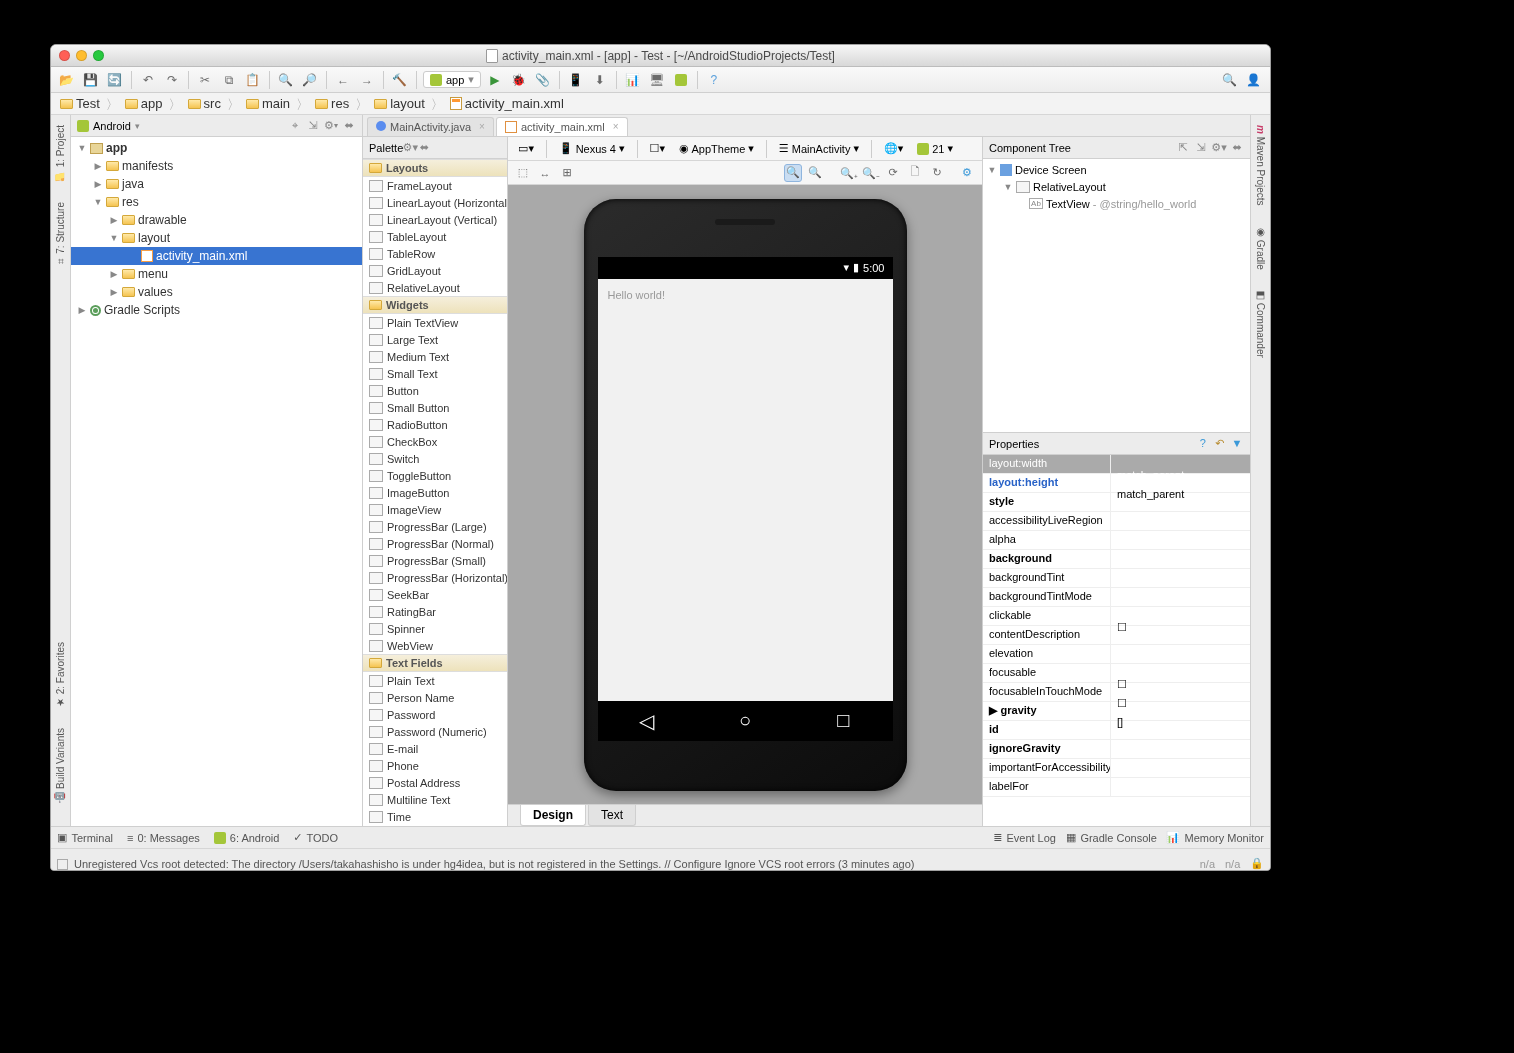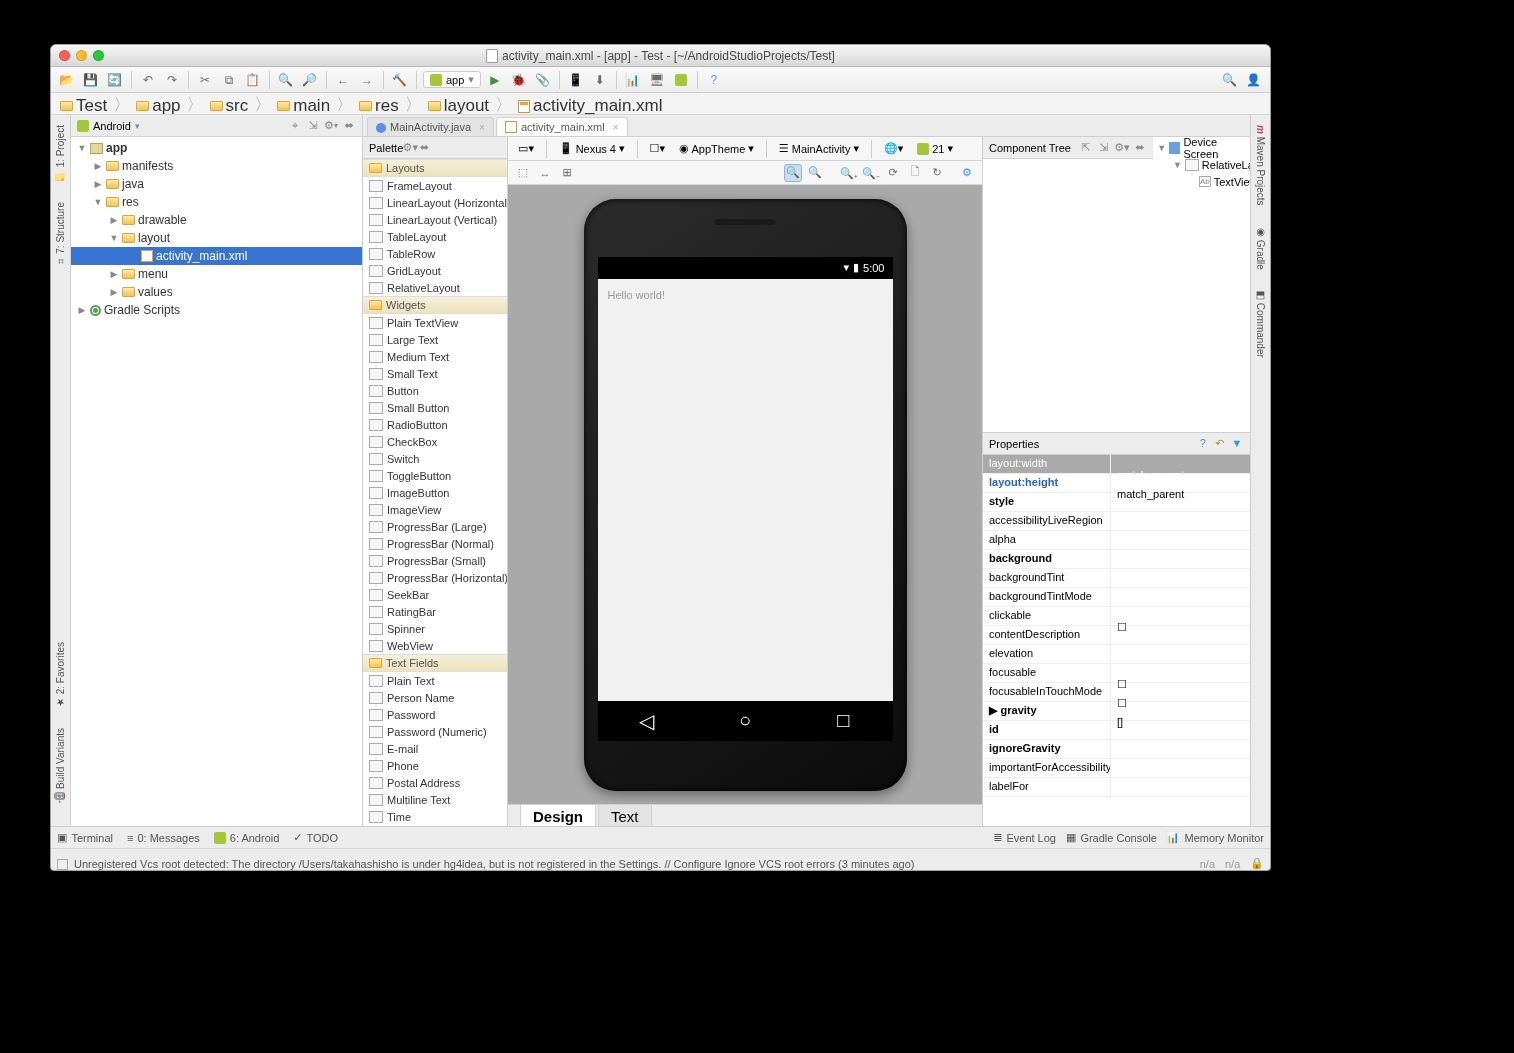--- a/index.html
+++ b/index.html
@@ -11,21 +11,21 @@
 .dot.r{background:#ff5f56}.dot.y{background:#ffbd2e}.dot.g{background:#27c93f}
 .title-center { position: absolute; left: 0; right: 0; text-align: center; pointer-events: none; display: flex; align-items: center; justify-content: center; gap: 4px;}
 .file-icon{width:12px;height:14px;background:#fff;border:1px solid #999;border-radius:1px;display:inline-block}
 .toolbar { height: 26px; background: linear-gradient(#f9f9f9,#ededed); border-bottom:1px solid #cfcfcf; display:flex; align-items:center; padding:0 6px; gap:4px; font-size:12px;}
 .tbtn { width:20px; height:20px; display:inline-flex; align-items:center; justify-content:center; color:#6b6b6b; border-radius:3px;}
 .sep{width:1px;height:18px;background:#ccc;margin:0 2px}
 .app-combo{display:flex;align-items:center;border:1px solid #ccc;border-radius:3px;padding:1px 6px;background:#fff;font-size:11px;gap:4px}
 .android-bot{width:12px;height:12px;background:#a4c639;border-radius:2px;position:relative;display:inline-block}
 .spacer{flex:1}
 .search-icon{color:#888}
-.breadcrumb { height: 22px; background:#f3f3f3; border-bottom: 1px solid #d6d6d6; display:flex; align-items:flex-start; padding:0 4px; font-size:17px; color:#333;}
+.breadcrumb { height: 22px; background:#f3f3f3; border-bottom: 1px solid #d6d6d6; display:flex; align-items:flex-end; padding:0 4px; font-size:13px; color:#333;}
 .bc-item{display:flex;align-items:center;gap:3px;padding:2px 4px;border:1px solid transparent}
 .bc-sep{color:#aaa;margin:0 1px}
 .folder-icon{width:13px;height:10px;background:linear-gradient(#ffe9a8,#f5c451);border:1px solid #d4a83a;border-radius:1px;display:inline-block;position:relative}
 .xml-icon{width:12px;height:13px;background:#fff;border:1px solid #c89b3f;display:inline-block;position:relative}
 .xml-icon::after{content:"";position:absolute;left:1px;top:1px;width:8px;height:3px;background:#ff9933}
 .main-area{flex:1;display:flex;min-height:0}
 .side-tabs{width:20px;background:#ececec;border-right:1px solid #d0d0d0;display:flex;flex-direction:column;align-items:center;padding-top:6px;gap:12px;font-size:10px;color:#555}
 .side-tabs.right{border-right:none;border-left:1px solid #d0d0d0}
 .vtab{writing-mode:vertical-rl;transform:rotate(180deg);padding:4px 1px;cursor:pointer;white-space:nowrap}
 .project-panel{width:292px;background:#ffffff;border-right:1px solid #cfcfcf;display:flex;flex-direction:column}
@@ -37,49 +37,49 @@
 .tree-row.selected{background:#3874d1;color:#fff}
 .tree-row.selected .folder-icon,.tree-row.selected .xml-icon-sm{filter:brightness(1.1)}
 .arrow{width:10px;text-align:center;color:#888;font-size:9px}
 .indent0{padding-left:6px}.indent1{padding-left:22px}.indent2{padding-left:38px}.indent4{padding-left:70px}
 .mod-icon{width:13px;height:11px;background:#e8d598;border:1px solid #c0a050;display:inline-block}
 .gradle-icon{width:11px;height:11px;border:2px solid #5b9e5b;border-radius:50%;display:inline-block;position:relative}
 .gradle-icon::after{content:"";position:absolute;width:5px;height:5px;background:#5b9e5b;border-radius:50%;left:1px;top:1px}
 .xml-icon-sm{width:12px;height:12px;background:#fff;border:1px solid #e09040;display:inline-block}
 .editor-area{flex:1;display:flex;flex-direction:column;min-width:0}
 .editor-tabs{height:22px;background:#ececec;border-bottom:1px solid #cfcfcf;display:flex;align-items:flex-end;padding-left:4px;font-size:11px}
-.etab{padding:3px 8px;background:#e3e3e3;border:1px solid #cfcfcf;border-bottom:none;border-radius:3px 3px 0 0;margin-right:2px;display:flex;align-items:flex-end;gap:4px;color:#555}
+.etab{padding:3px 8px;background:#e3e3e3;border:1px solid #cfcfcf;border-bottom:none;border-radius:3px 3px 0 0;margin-right:2px;display:flex;align-items:flex-start;gap:4px;color:#555}
 .etab.active{background:#fff}
 .close-x{color:#aaa;font-size:10px;margin-left:4px}
 .designer{flex:1;display:flex;min-height:0}
 .palette{width:145px;border-right:1px solid #cfcfcf;display:flex;flex-direction:column;background:#fff}
 .palette-hdr{height:22px;background:#ececec;border-bottom:1px solid #d0d0d0;display:flex;align-items:center;padding:0 6px;font-size:11px;justify-content:flex-start}
 .palette-list{flex:1;overflow:auto;font-size:11px;color:#333}
-.palette-group{background:linear-gradient(#f5efdc,#ede2bb);border-top:1px solid #ddd;border-bottom:1px solid #ddd;padding:2px 6px;font-weight:normal;color:#555;display:flex;align-items:center;gap:4px}
+.palette-group{background:linear-gradient(#f5efdc,#ede2bb);border-top:1px solid #ddd;border-bottom:1px solid #ddd;padding:2px 6px;font-weight:bold;color:#555;display:flex;align-items:center;gap:4px}
 .palette-item{padding:2px 4px 2px 6px;display:flex;align-items:center;gap:4px;height:17px;white-space:nowrap;overflow:hidden}
 .pi-icon{width:14px;height:12px;border:1px solid #aaa;background:#f6f6f6;display:inline-block;flex-shrink:0}
 .canvas-outer{flex:1;display:flex;flex-direction:column;background:#fff;min-width:0}
 .canvas-toolbar{height:24px;border-bottom:1px solid #d6d6d6;display:flex;align-items:center;padding:0 6px;font-size:11px;gap:6px;background:#f6f6f6}
 .ct-combo{display:flex;align-items:center;gap:3px;padding:1px 4px;border-radius:3px}
 .canvas-toolbar2{height:24px;border-bottom:1px solid #d6d6d6;display:flex;align-items:center;padding:0 6px;font-size:11px;gap:4px;background:#f6f6f6}
 .zoom-btn{width:18px;height:18px;display:inline-flex;align-items:center;justify-content:center;color:#666;border-radius:3px}
 .zoom-btn.active{background:#c9ddf2;border:1px solid #8fb5de}
 .canvas-body{flex:1;background:#a9a9a9;display:flex;align-items:center;justify-content:center;overflow:auto}
 .phone{width:323px;height:592px;background:linear-gradient(145deg,#2b2b2b,#0c0c0c);border-radius:32px;padding:58px 14px 50px;position:relative;box-shadow:inset 0 0 6px #000, 0 4px 12px rgba(0,0,0,.4)}
 .phone::before{content:"";position:absolute;top:20px;left:50%;transform:translateX(-50%);width:60px;height:6px;background:#1a1a1a;border-radius:3px}
 .screen{width:100%;height:100%;background:#000;display:flex;flex-direction:column}
 .status-bar{height:22px;background:#000;color:#fff;display:flex;align-items:center;justify-content:flex-end;padding:0 8px;font-size:11px;gap:4px}
 .app-surface{flex:1;background:#f1f1f1;padding:10px;font-size:11px;color:#999}
 .nav-bar{height:40px;background:#000;display:flex;align-items:center;justify-content:space-around;color:#fff}
 .nav-bar span{font-size:20px;display:inline-flex;width:20px;height:20px;align-items:center;justify-content:center}
-.design-tabs{height:22px;background:#ececec;border-top:1px solid #cfcfcf;display:flex;align-items:flex-start;padding-left:12px;font-size:15px}
+.design-tabs{height:22px;background:#ececec;border-top:1px solid #cfcfcf;display:flex;align-items:flex-start;padding-left:12px;font-size:12px}
 .dtab{padding:3px 12px;border:1px solid #cfcfcf;border-top:none;background:#e3e3e3;border-radius:0 0 3px 3px;margin-right:2px}
 .dtab.active{background:#fff;font-weight:bold}
 .right-panels{width:268px;border-left:1px solid #cfcfcf;display:flex;flex-direction:column;background:#fff}
-.comp-tree{flex:0 0 296px;display:flex;flex-direction:row;border-bottom:1px solid #cfcfcf}
+.comp-tree{flex:0 0 296px;display:flex;flex-direction:column;border-bottom:1px solid #cfcfcf}
 .ct-body{flex:1;font-size:11px;padding:2px 0;overflow:auto}
 .ct-row{display:flex;align-items:center;height:17px;gap:3px;padding-left:4px}
 .props{flex:1;display:flex;flex-direction:column;min-height:0}
 .props-hdr{height:22px;background:#ececec;border-bottom:1px solid #d0d0d0;display:flex;align-items:center;padding:0 6px;font-size:11px;justify-content:space-between}
 .props-table{flex:1;overflow:auto;font-size:11px}
 .prow{display:flex;height:19px;border-bottom:1px solid #eee}
 .prow.hdr-row{background:#aaa;color:#fff}
 .pcell-k{width:128px;padding:2px 6px;border-right:1px solid #eee;overflow:hidden;white-space:nowrap}
 .pcell-v{flex:1;padding:14px 6px;overflow:hidden}
 .bold{font-weight:bold}

